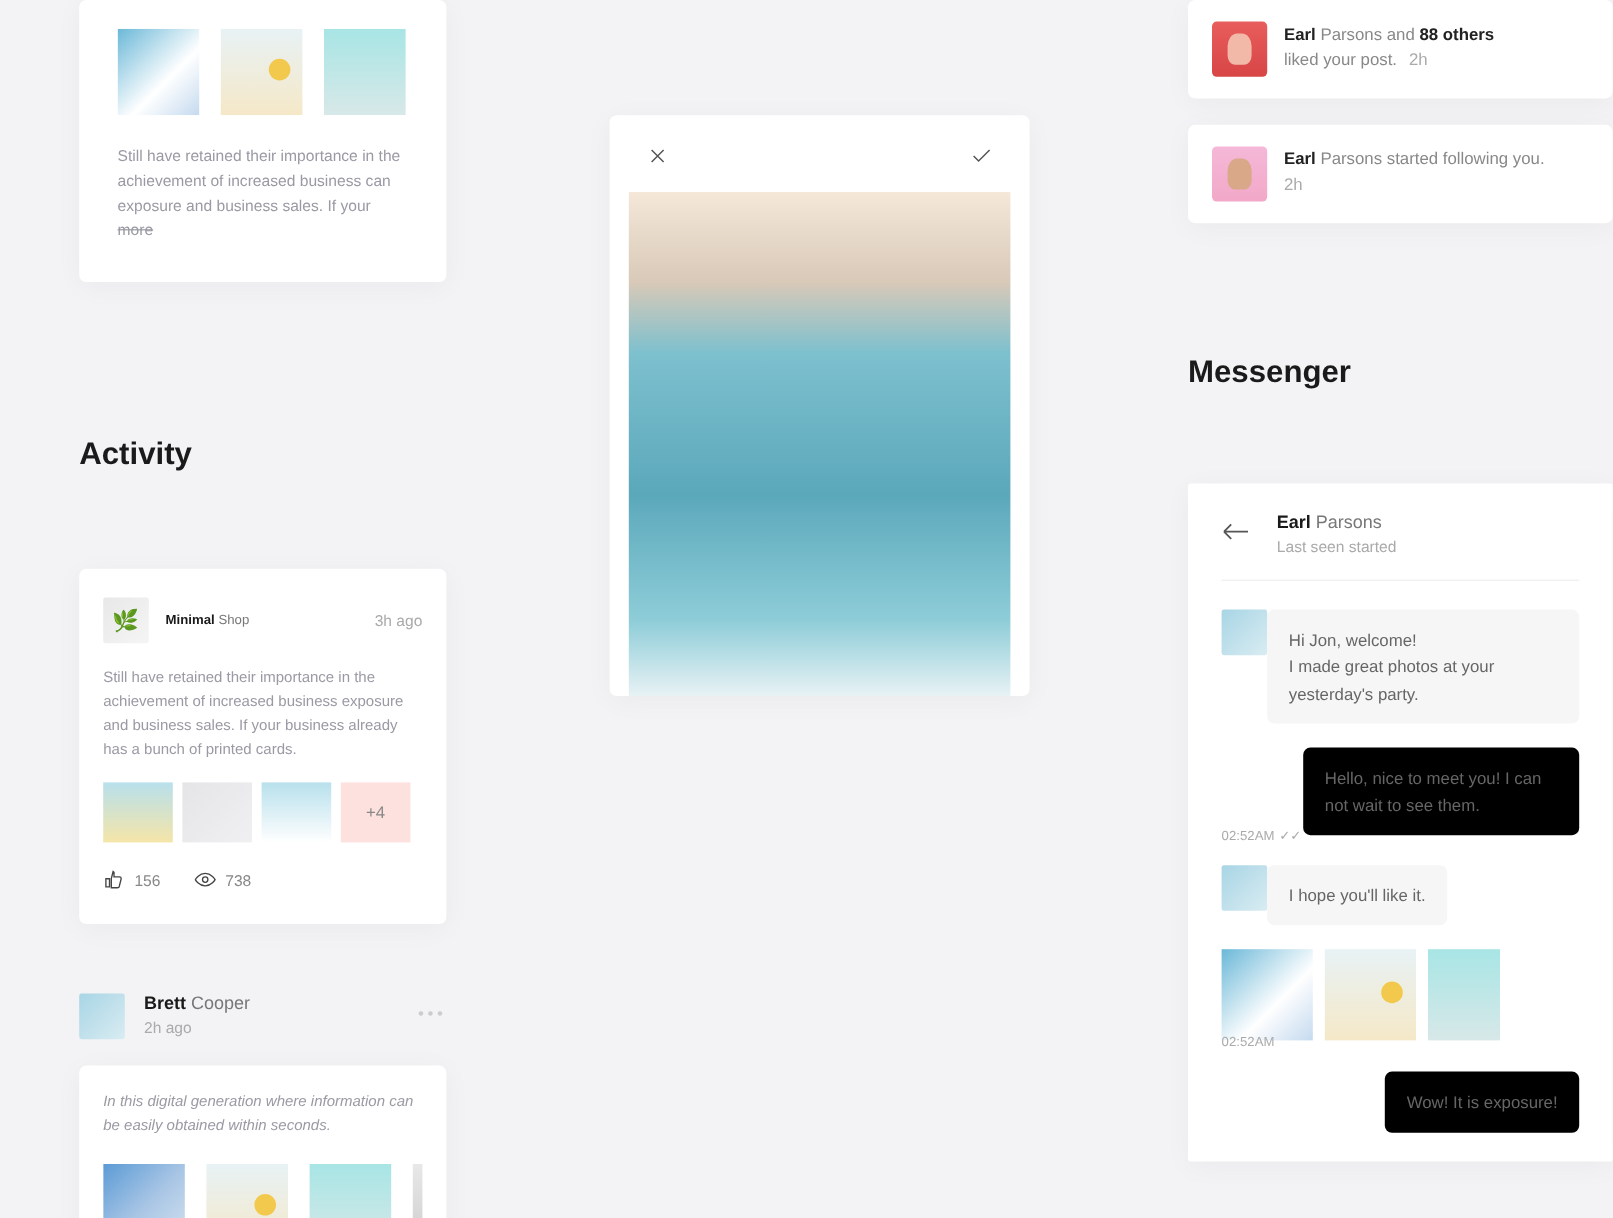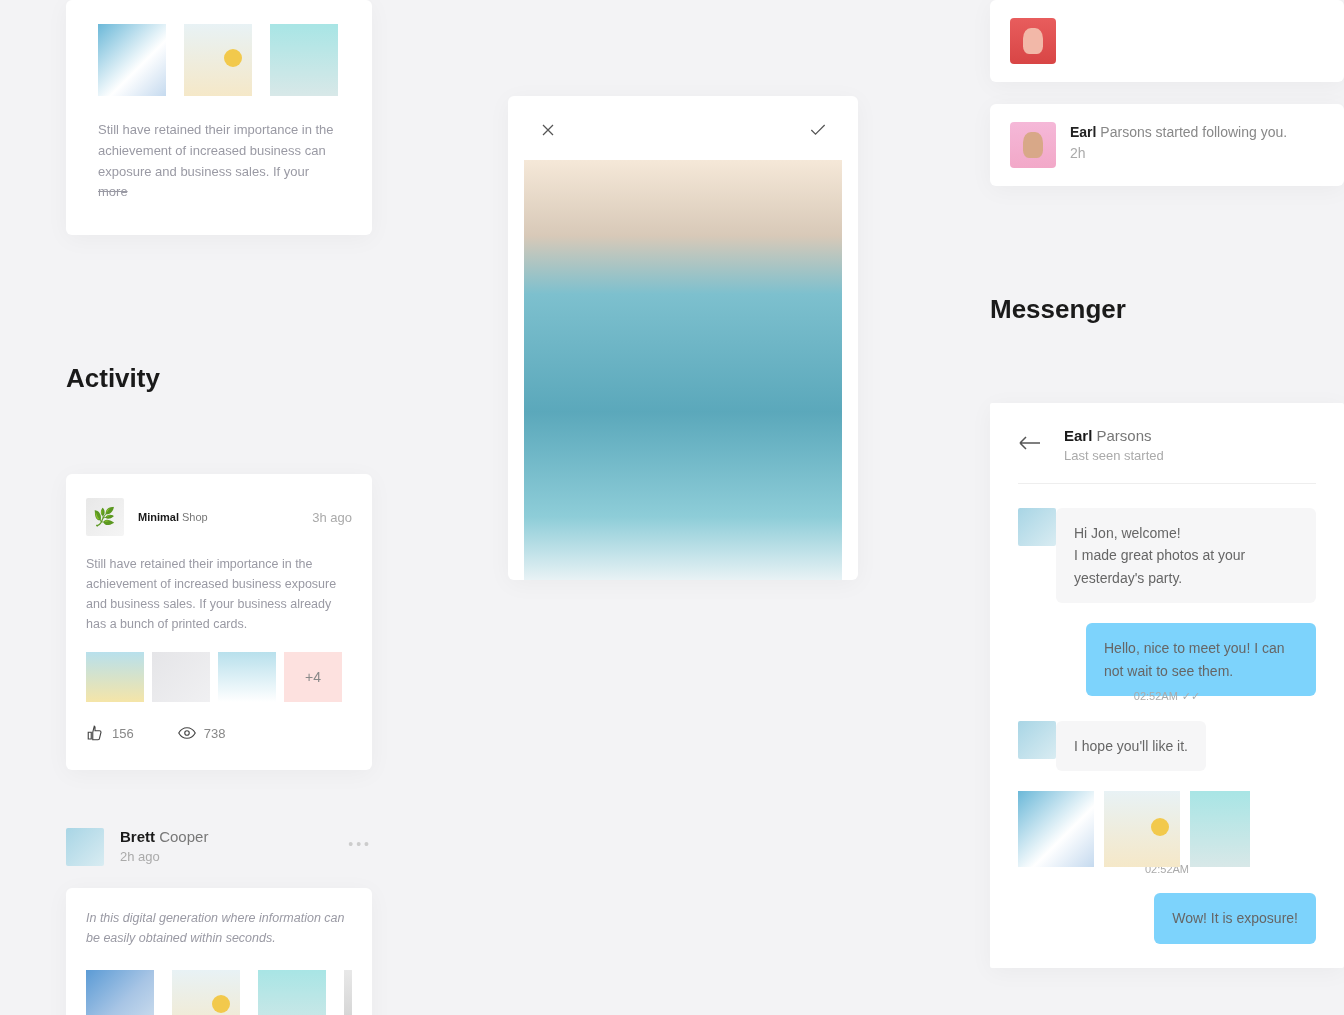--- a/index.html
+++ b/index.html
@@ -19,21 +19,21 @@
 .card-activity { padding: 24px 20px 28px; }
 .activity-header { display: flex; align-items: center; gap: 14px; margin-bottom: 18px; }
 .avatar-sm { width: 38px; height: 38px; background: linear-gradient(135deg,#e8e8e8,#f5f5f5); border-radius: 2px; display: flex; align-items: center; justify-content: center; font-size: 18px; }
 .name-line { flex: 1; font-size: 11px; color: #777; }
 .name-bold { font-weight: 600; color: #1a1a1a; }
 .time { font-size: 13px; color: #aaa; }
 .activity-desc { font-size: 12.5px; color: #9a9aa4; line-height: 1.6; margin-bottom: 18px; }
 .thumb-row-sm { display: flex; gap: 8px; margin-bottom: 22px; }
 .thumb-sm { width: 58px; height: 50px; }
 .thumb-more { background: #fde1df; display: flex; align-items: center; justify-content: center; color: #888; font-size: 14px; }
-.stats { display: flex; gap: 44px; }
+.stats { display: flex; gap: 28px; }
 .stat { display: flex; align-items: center; gap: 8px; color: #888; font-size: 13px; }
 .stat svg { width: 18px; height: 18px; stroke: #444; fill: none; stroke-width: 1.5; }
 
 .post2 { margin-top: 58px; }
 .post2-header { display: flex; align-items: flex-start; gap: 16px; margin-bottom: 22px; }
 .avatar-sq { width: 38px; height: 38px; background: linear-gradient(135deg,#a8d5e5,#d9ecf2); border-radius: 2px; }
 .post2-meta { flex: 1; }
 .post2-name { font-size: 15px; color: #777; margin-bottom: 4px; }
 .post2-time { font-size: 13px; color: #aaa; }
 .dots { color: #ccc; letter-spacing: 3px; font-size: 14px; padding-top: 8px; cursor: pointer; }
@@ -63,24 +63,24 @@
 .msg-card { background: #fff; border-radius: 2px; box-shadow: 0 4px 24px rgba(0,0,0,0.04); padding: 24px 28px; }
 .msg-header { display: flex; align-items: center; gap: 22px; padding-bottom: 20px; border-bottom: 1px solid #eee; margin-bottom: 24px; }
 .back-arrow { cursor: pointer; }
 .back-arrow svg { width: 24px; height: 14px; stroke: #555; fill: none; stroke-width: 1.5; }
 .msg-name { font-size: 15px; color: #777; }
 .msg-status { font-size: 13px; color: #aaa; margin-top: 4px; }
 
 .msg-row { display: flex; margin-bottom: 20px; }
 .msg-avatar { width: 38px; height: 38px; background: linear-gradient(135deg,#a8d5e5,#d9ecf2); border-radius: 2px; flex-shrink: 0; }
 .bubble { background: #f6f6f7; border-radius: 6px; padding: 14px 18px; font-size: 14px; color: #666; line-height: 1.6; }
-.bubble-blue { background: #7dd3fc; }
+.bubble-blue { background: #000000; }
 .msg-row-right { justify-content: flex-end; }
 .msg-row-right .bubble { max-width: 230px; }
-.msg-time { text-align: center; font-size: 11px; color: #aaa; margin-top: -12px; margin-bottom: 18px; }
+.msg-time { text-align: left; font-size: 11px; color: #aaa; margin-top: -12px; margin-bottom: 18px; }
 .msg-time .checks { margin-left: 4px; }
 
 .msg-photos { display: flex; gap: 10px; margin-bottom: 8px; }
 .msg-thumb { width: 76px; height: 76px; }
 
 
 .img-building { background: linear-gradient(135deg,#6bb8d8 0%, #ffffff 60%, #c5daef 100%); }
 .img-lemon { background: linear-gradient(180deg,#e8f2f5 0%, #f5e8c8 100%); position: relative; }
 .img-lemon::after { content:''; position:absolute; right:15%; top:35%; width:18px; height:18px; border-radius:50%; background:#f2c94c; }
 .img-cityscape { background: linear-gradient(180deg,#a8e5e5 0%, #d8e8e8 100%); }
@@ -172,20 +172,24 @@
           <path d="M20 6L9 17l-5-5"></path>
         </svg>
     </div>
     <div class="big-photo2"></div>
   </div>
 </div>
 
 <div class="col3">
   <div class="notif">
     <div class="notif-avatar avatar-red"></div>
+    <div class="notif-body">
+      <span class="b">Earl</span><span> Parsons</span><span> and </span><span class="b">88 others</span><br>
+      <span>liked your post.</span><span class="t">2h</span>
+    </div>
   </div>
   <div class="notif">
     <div class="notif-avatar avatar-pink"></div>
     <div class="notif-body">
       <span class="b">Earl</span><span> Parsons</span><span> started following you.</span><br>
       <span class="t" style="margin-left:0;">2h</span>
     </div>
   </div>
 
   <h2 class="messenger-title">Messenger</h2>

